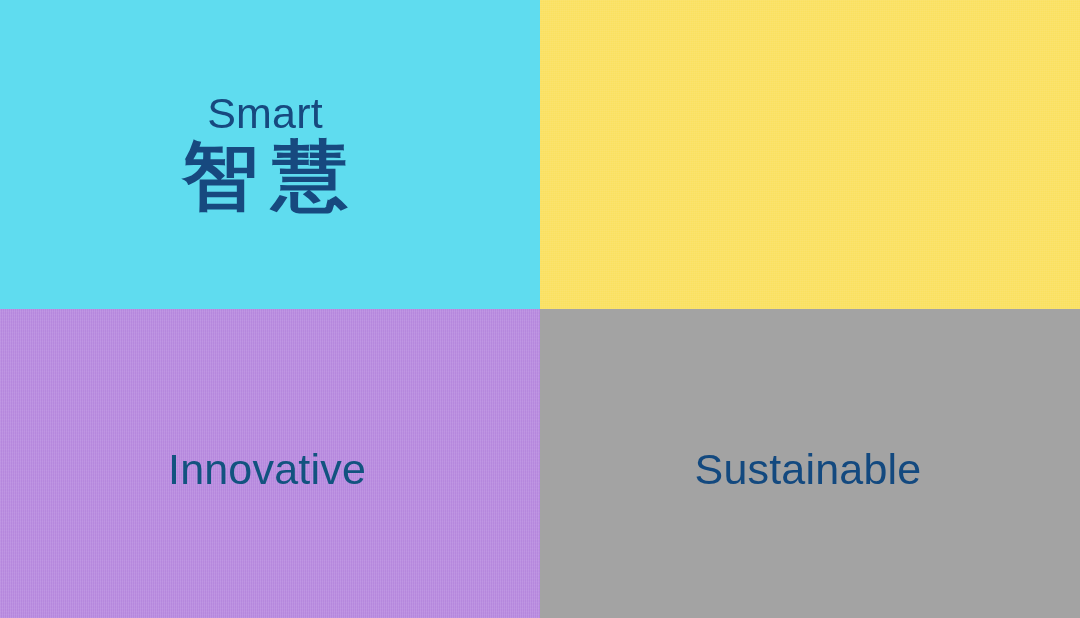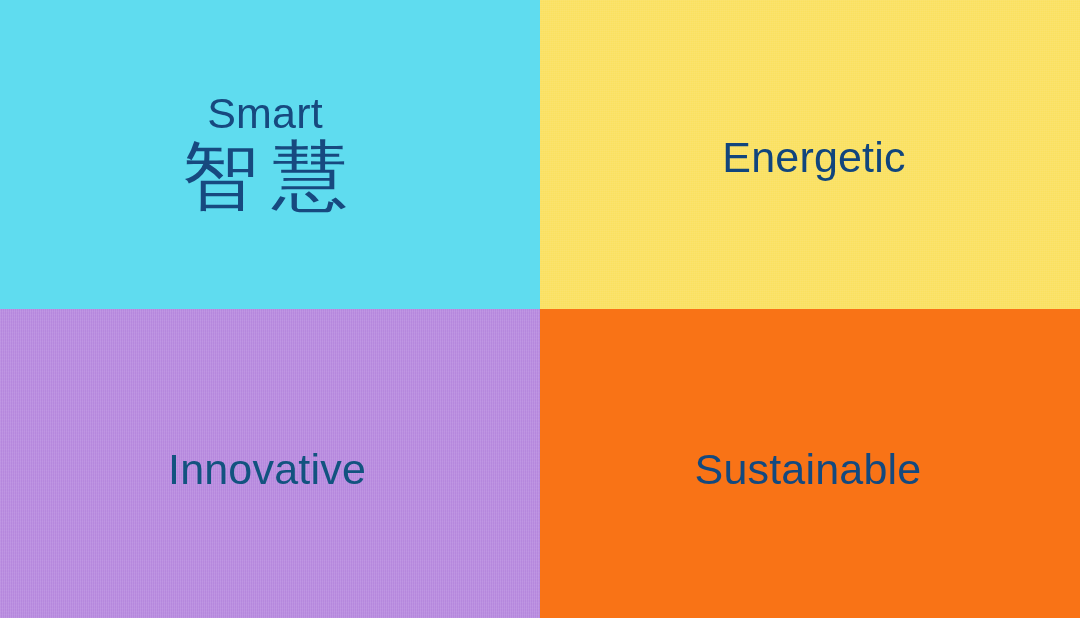--- a/index.html
+++ b/index.html
@@ -56,21 +56,21 @@
     text-align: center;
   }
   .label-en {
     font-size: 43px;
     font-weight: 400;
     letter-spacing: 0.2px;
     white-space: nowrap;
   }
   .label-zh {
     font-size: 76px;
-    font-weight: 400;
+    font-weight: 700;
     letter-spacing: 4px;
     margin-top: 3px;
     white-space: nowrap;
     text-indent: 4px;
   }
 
   
   #q-smart .text-block       { transform: translate(-5px, -2px); }
   #q-energetic .text-block   { transform: translate(4px, 3px); }
   #q-innovative .text-block  { transform: translate(-3px, 6px); text-align: right; }
@@ -88,29 +88,28 @@
 
   <div class="quadrant" id="q-smart" style="background-color: rgb(95, 220, 239); color: rgb(23, 73, 127);">
     <div class="text-block">
       <div class="label-en">Smart</div>
       <div class="label-zh">智慧</div>
     </div>
   </div>
 
   <div class="quadrant textured" id="q-energetic" style="background-color: rgb(250, 224, 95); color: rgb(17, 69, 125);">
     <div class="text-block">
-      <div class="label-en">Energetic</div>
     </div>
   </div>
 
   <div class="quadrant textured-fine" id="q-innovative" style="background-color: rgb(185, 139, 224); color: rgb(18, 83, 127);">
     <div class="text-block">
       <div class="label-en">Innovative</div>
     </div>
   </div>
 
-  <div class="quadrant" id="q-sustainable" style="background-color: #f97316; color: rgb(19, 73, 127);">
+  <div class="quadrant" id="q-sustainable" style="background-color: #a3a3a3; color: rgb(19, 73, 127);">
     <div class="text-block">
       <div class="label-en">Sustainable</div>
     </div>
   </div>
 
 </div>
 
 </body></html>

